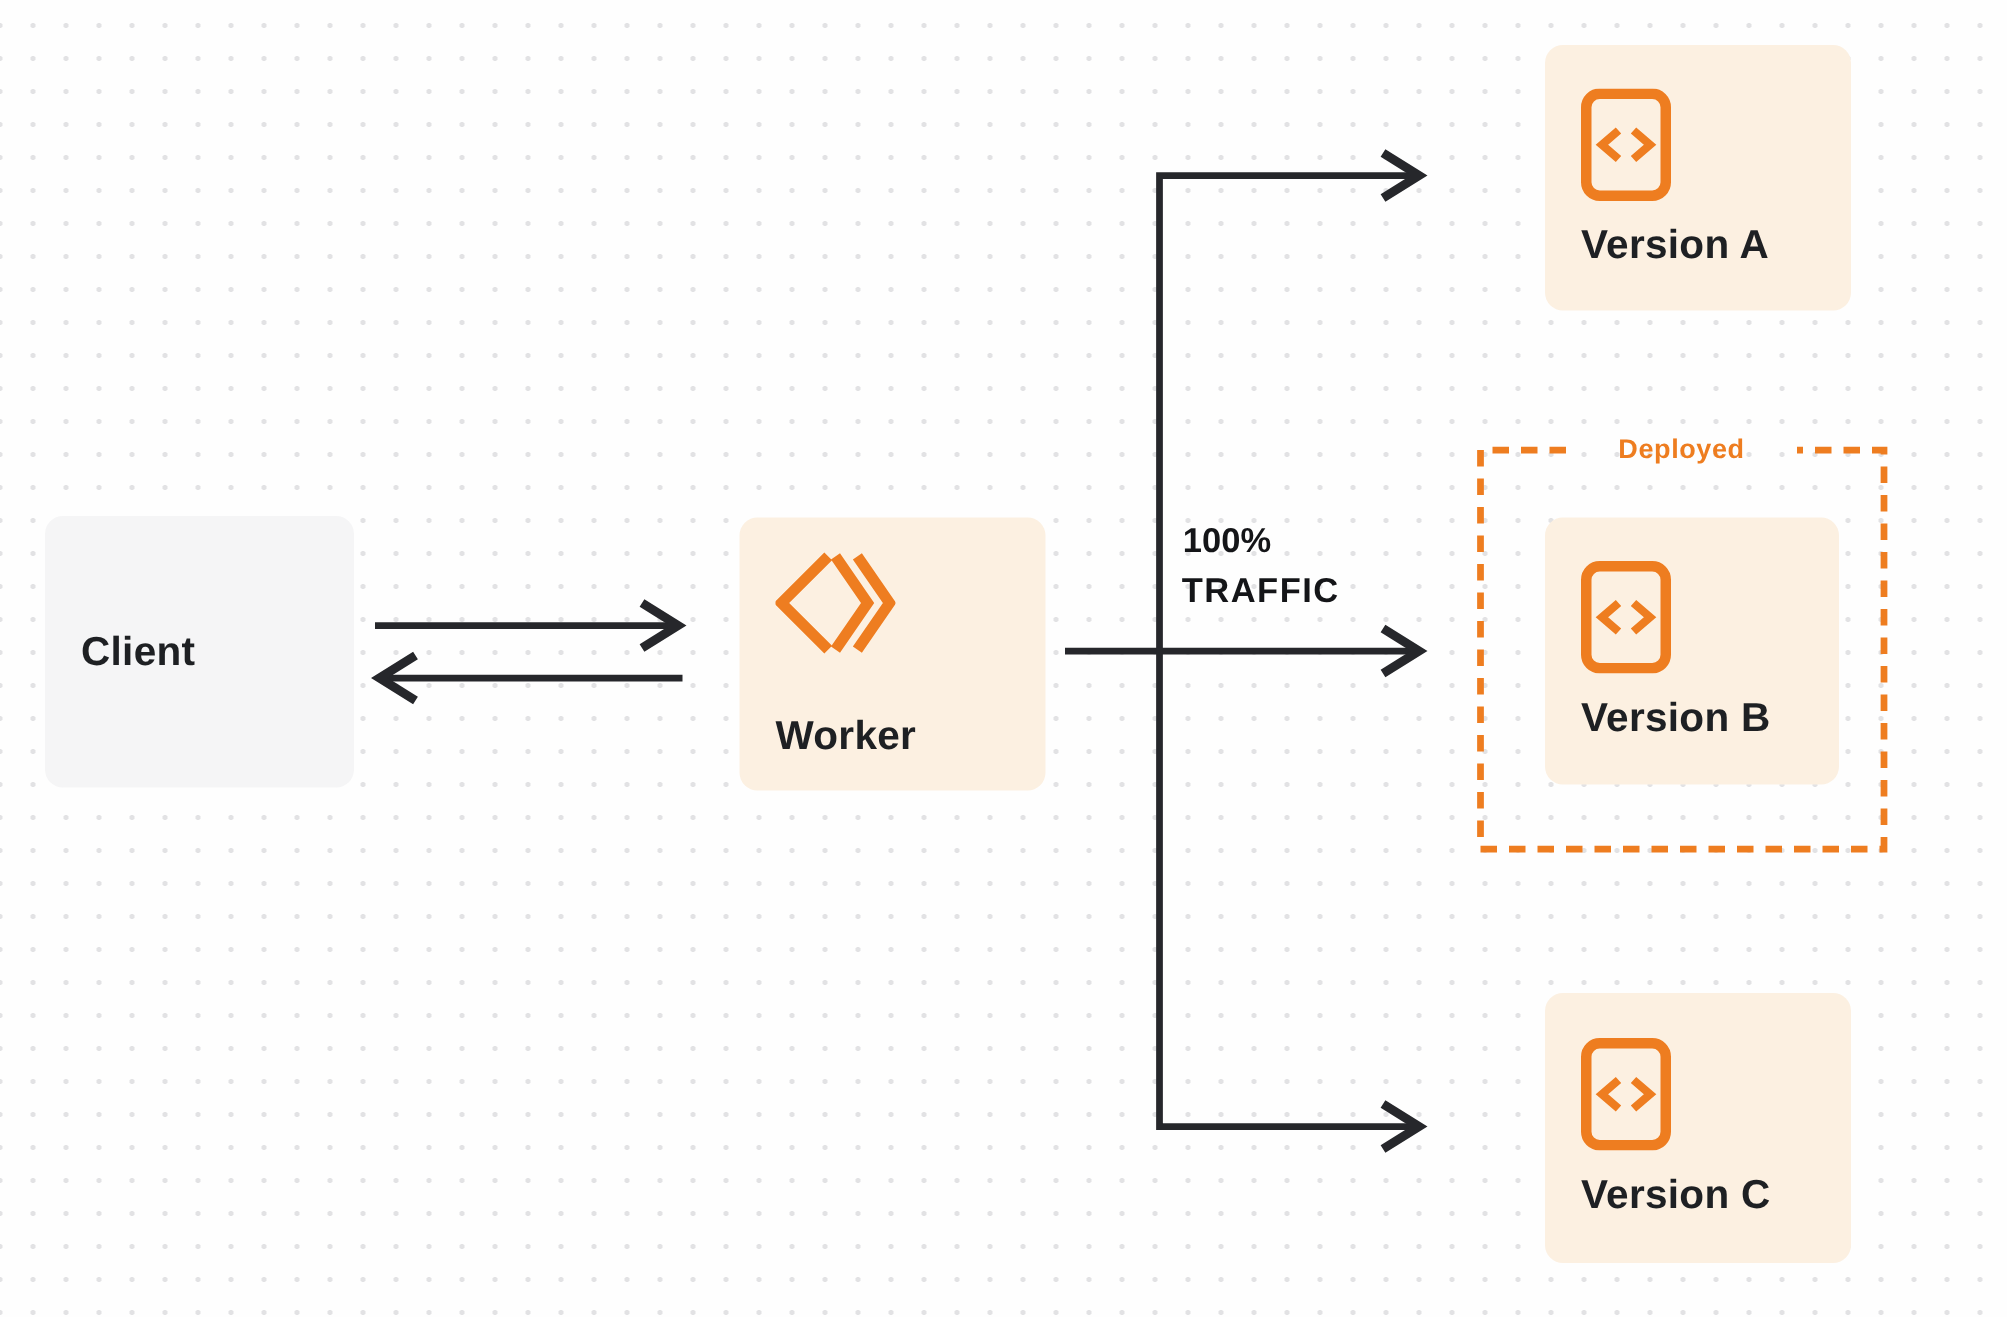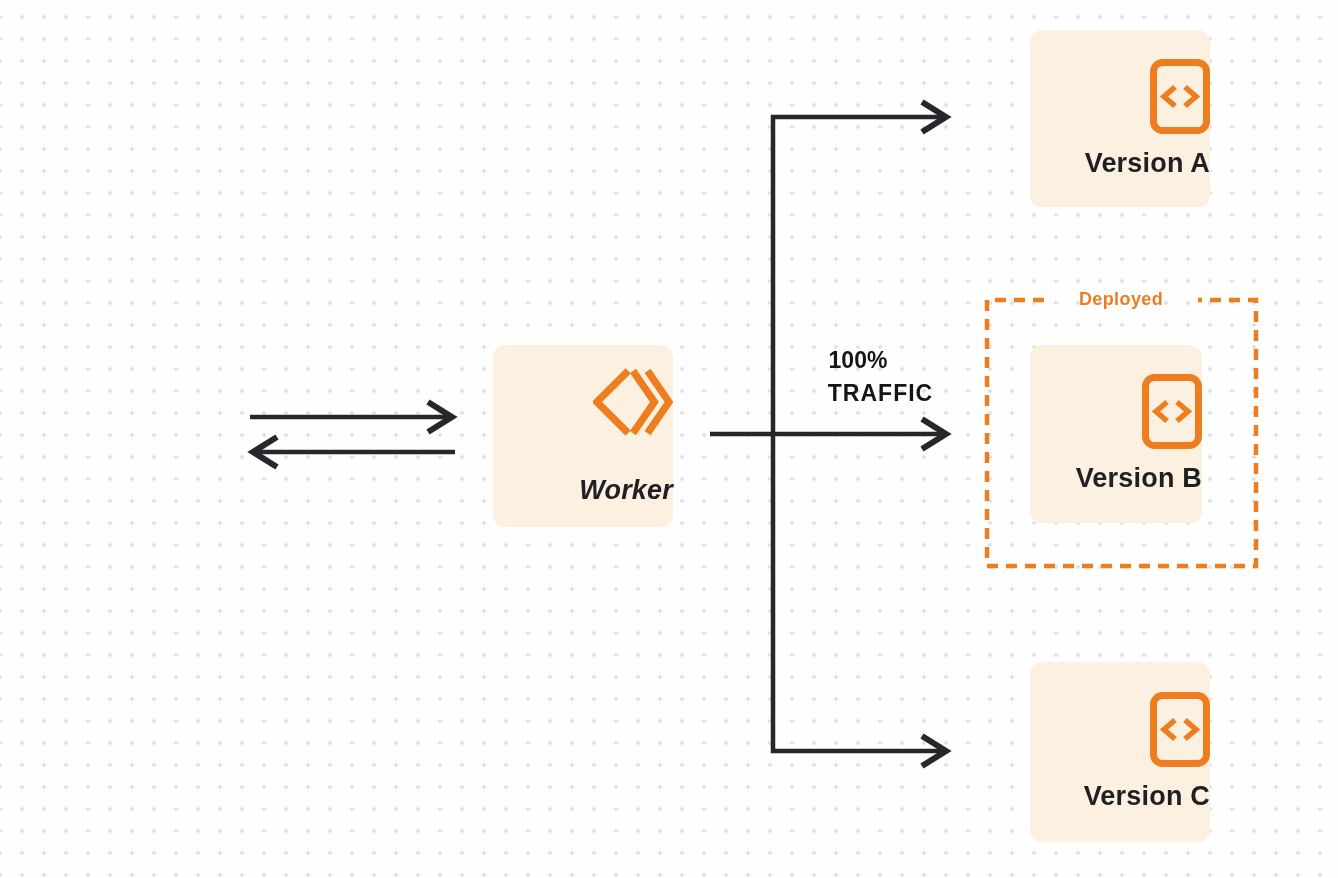--- a/index.html
+++ b/index.html
@@ -24,41 +24,42 @@
     top: 0;
     width: 1338px;
     height: 878px;
     pointer-events: none;
   }
   .node {
     position: absolute;
     border-radius: 12px;
     display: flex;
     flex-direction: column;
-    align-items: flex-end;
+    align-items: flex-start;
     justify-content: center;
+    padding-left: 24px;
   }
   .node--gray  { background: #f5f5f6; }
   .node--cream { background: #fcf0e1; }
   .node-label {
     font-size: 27px;
     font-weight: 700;
     color: #1e2023;
     letter-spacing: 0.2px;
     white-space: nowrap;
   }
   .node-client    { left: 30px;   top: 344px; width: 182px; height: 181px; }
-  .node-worker    { left: 493px;  top: 345px; width: 180px; height: 182px; gap: 38px; font-style: italic; }
+  .node-worker    { left: 493px;  top: 345px; width: 180px; height: 182px; gap: 38px; }
   .node-version-a { left: 1030px; top: 30px;  width: 180px; height: 177px; gap: 14px; }
   .node-version-b { left: 1030px; top: 345px; width: 172px; height: 178px; gap: 14px; }
   .node-version-c { left: 1030px; top: 662px; width: 180px; height: 180px; gap: 14px; }
 
   .traffic-label {
     position: absolute;
-    left: 858px;
+    left: 818px;
     top: 344px;
     transform: translateX(-50%);
     text-align: center;
     font-size: 23px;
     font-weight: 700;
     color: #141518;
     line-height: 33px;
     white-space: nowrap;
   }
   .traffic-label .line2 { letter-spacing: 1px; margin-left: 45px; }
@@ -103,20 +104,23 @@
       <g>
         <path d="M942 117 H773 V751 H942" stroke-width="4.5"></path>
         <path d="M922 102 L946 117 L922 132" stroke-width="6"></path>
         <path d="M922 736 L946 751 L922 766" stroke-width="6"></path>
       </g>
     </g>
 
     <path d="M1044 300 H987 V566 H1256 V300 H1198" stroke="#ee7d20" stroke-width="4.5" fill="none" stroke-dasharray="11 8" stroke-linecap="butt"></path>
   </svg>
 
+  <div class="node node--gray node-client">
+    <span class="node-label">Client</span>
+  </div>
 
   <div class="node node--cream node-worker">
     <svg class="icon-svg" width="80" height="70" viewBox="-4 -4 82 72" xmlns="http://www.w3.org/2000/svg">
       <g stroke="#ee7d20" stroke-width="7.5" fill="none" stroke-linecap="butt" stroke-linejoin="miter">
         <polyline points="32,0 0,32 32,64"></polyline>
         <polyline points="37,0 59,32 37,64"></polyline>
         <polyline points="52,0 74,32 52,64"></polyline>
       </g>
     </svg>
     <span class="node-label">Worker</span>

